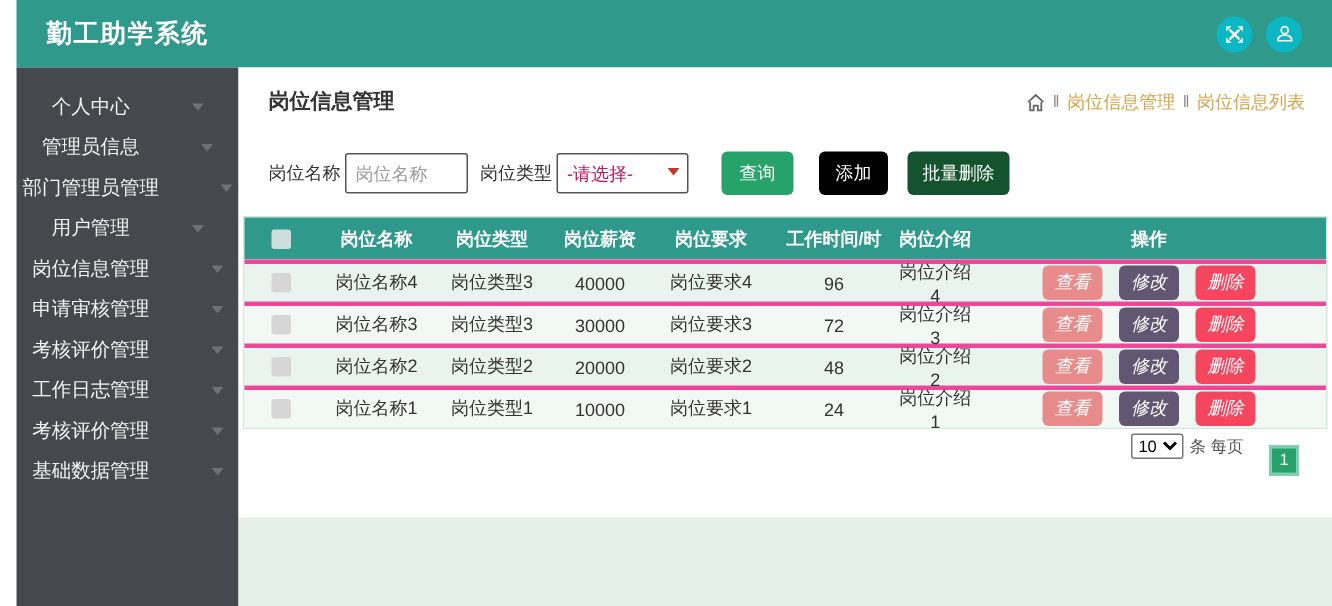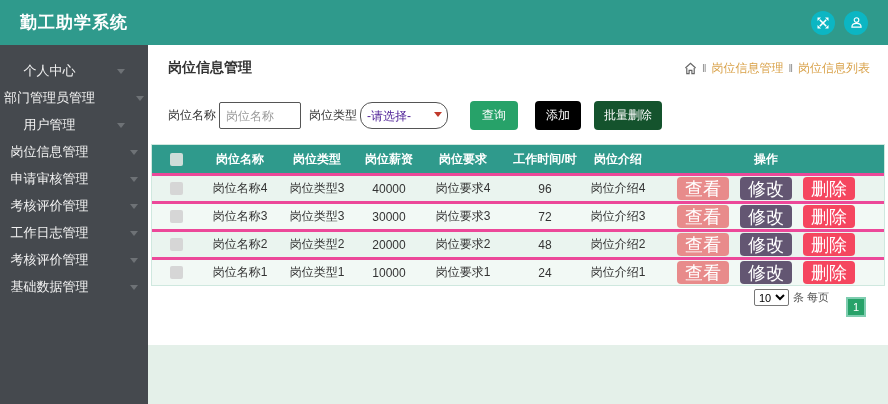--- a/index.html
+++ b/index.html
@@ -1,18 +1,18 @@
 <!DOCTYPE html>
 <html><head>
 <meta charset="utf-8">
 <style>
   * { margin:0; padding:0; box-sizing:border-box; }
   html,body { width:888px; height:404px; overflow:hidden; }
   body { font-family:"Liberation Sans","DejaVu Sans",sans-serif; font-size:12px; color:#333; background:#fff; }
-  .app { width:888px; height:404px; display:flex; flex-direction:column; }
+  .app { width:888px; height:404px; display:flex; flex-direction:column;padding-left:11px; }
 
   
   .topbar { height:45px; background:#2f9a8c; display:flex; align-items:center; justify-content:space-between; padding:0 20px; flex:none; }
   .topbar .title { color:#fff; font-size:17px; font-weight:bold; letter-spacing:1px; }
   .topbar-actions { display:flex; gap:9px; }
   .circle-btn { width:24px; height:24px; border-radius:50%; background:#0cb6c3; border:none; display:flex; align-items:center; justify-content:center; cursor:pointer; }
   .circle-btn svg { display:block; }
 
   
   .body { flex:1; display:flex; min-height:0; }
@@ -30,41 +30,41 @@
   .breadcrumb { display:flex; align-items:center; gap:5px; font-size:12px; }
   .breadcrumb .sep { color:#8a8a8a; font-size:11px; }
   .breadcrumb a { color:#d9a24a; text-decoration:none; cursor:pointer; }
 
   
   .toolbar { display:flex; align-items:center; padding:14px 0 12px 20px; }
   .toolbar label { font-size:12px; color:#333; margin-right:3px; }
   .toolbar input { width:82px; height:27px; border:1px solid #555; border-radius:2px; padding:0 6px; font-size:12px; outline:none; margin-right:8px; }
   .toolbar input::placeholder { color:#9a9a9a; }
   .sel-wrap { position:relative; margin-right:22px; }
-  .sel-wrap select { appearance:none; -webkit-appearance:none; width:88px; height:27px; border:1px solid #555; border-radius:12px; background:#fff; color:#4c1d95; font-size:12px; padding:0 18px 0 6px; outline:none; cursor:pointer; }
+  .sel-wrap select { appearance:none; -webkit-appearance:none; width:88px; height:27px; border:1px solid #555; border-radius:2px; background:#fff; color:#be185d; font-size:12px; padding:0 18px 0 6px; outline:none; cursor:pointer; }
   .sel-wrap .chev { position:absolute; right:6px; top:10px; width:0; height:0; border-left:4px solid transparent; border-right:4px solid transparent; border-top:5px solid #c0392b; pointer-events:none; }
   .tb-btn { border:none; border-radius:4px; color:#fff; font-size:12px; height:29px; padding:0 12px; cursor:pointer; }
   .btn-search { background:#27a269; margin-right:17px; }
   .btn-add { background:#000000; margin-right:13px; padding:0 11px; }
   .btn-batch { background:#14532d; padding:0 10px; }
 
   
   .table { margin:2px 3px 0 3px; border:1px solid #cfe8df; }
   .trow { display:flex; align-items:center; height:28px; }
   .trow.head { background:#2f9a8c; color:#fff; font-weight:bold; }
   .trow.data { background:#eaf4ef; border-top:3px solid #ec4899; }
   .trow.data.alt { background:#f2f9f5; }
   .cell { text-align:center; font-size:12px; }
   .c-check { width:48px; display:flex; justify-content:center; }
   .c-name { width:80px; } .c-type { width:74px; } .c-salary { width:70px; }
   .c-req { width:78px; } .c-hours { width:86px; } .c-intro { flex:1; }
   .c-action { width:236px; display:flex; justify-content:center; gap:11px; }
   .checkbox { width:13px; height:13px; background:#d6d6d6; border-radius:2px; cursor:pointer; }
   .trow.head .checkbox { background:#cdddd9; }
-  .row-btn { border:none; border-radius:4px; color:#fff; font-size:18px; height:23px; padding:0 8px; cursor:pointer; }
+  .row-btn { border:none; border-radius:4px; color:#fff; font-size:12px; height:23px; padding:0 8px; cursor:pointer;font-style:italic; }
   .btn-view { background:#e88b8b; } .btn-edit { background:#635672; } .btn-del { background:#f5465f; }
 
   
   .pager { display:flex; align-items:flex-start; justify-content:flex-end; padding:3px 22px 0 4px;gap:17px; }
   .per-page { display:flex; align-items:center; gap:4px; color:#555; font-size:11px; }
   .per-page select { font-size:11px; height:17px; border:1px solid #777; border-radius:2px; background:#fff; outline:none; cursor:pointer; }
   .page-num { width:20px; height:20px; background:#27a269; border:2px solid #7fcdb0; color:#fff; font-size:11px; display:flex; align-items:center; justify-content:center; margin-top:8px; cursor:pointer; }
 </style>
 </head>
 <body>
@@ -101,20 +101,24 @@
     </div>
   </div>
 
   <div class="body">
     <div class="sidebar">
       <div class="side-item">
           <span>个人中心</span>
           <span class="caret"></span>
         </div>
       <div class="side-item">
+          <span>管理员信息</span>
+          <span class="caret"></span>
+        </div>
+      <div class="side-item">
           <span>部门管理员管理</span>
           <span class="caret"></span>
         </div>
       <div class="side-item">
           <span>用户管理</span>
           <span class="caret"></span>
         </div>
       <div class="side-item">
           <span>岗位信息管理</span>
           <span class="caret"></span>

